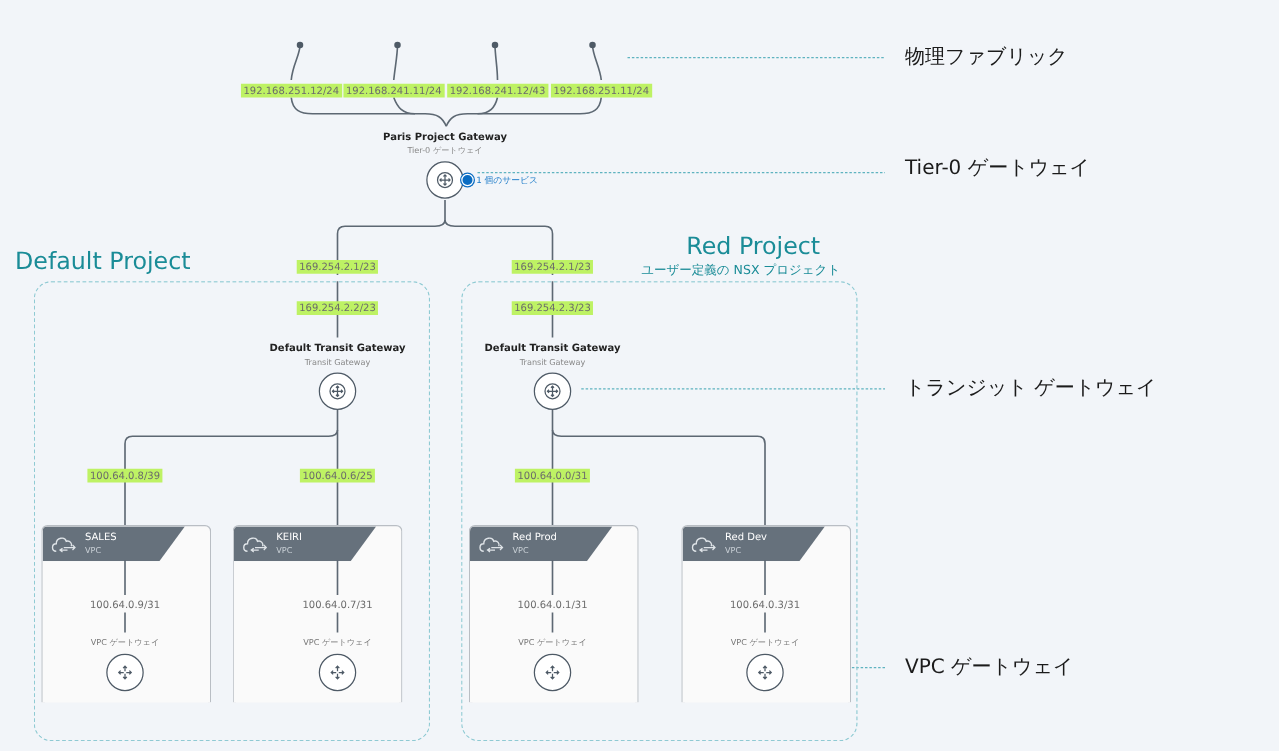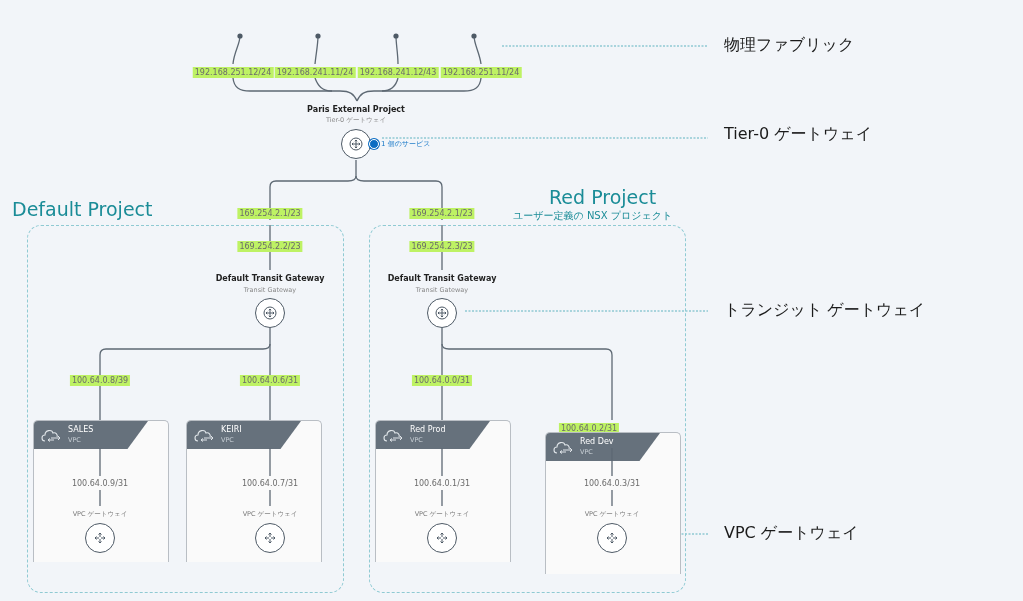--- a/index.html
+++ b/index.html
@@ -119,21 +119,21 @@
     <line x1="465" y1="311" x2="708" y2="311"></line>
     <line x1="636" y1="534" x2="708" y2="534"></line>
   </g>
 </svg>
 
 <div class="ip" style="left:233px;top:67px;">192.168.251.12/24</div>
 <div class="ip" style="left:315px;top:67px;">192.168.241.11/24</div>
 <div class="ip" style="left:398px;top:67px;">192.168.241.12/43</div>
 <div class="ip" style="left:481px;top:67px;">192.168.251.11/24</div>
 
-<div class="gw-title" style="left:356px;top:105px;">Paris External Project</div>
+<div class="gw-title" style="left:356px;top:105px;">Paris Project Gateway</div>
 <div class="gw-sub" style="left:356px;top:116px;">Tier-0 ゲートウェイ</div>
 <div class="gw-node" style="left:356px;top:144px;">
   <svg width="14" height="14" viewBox="0 0 14 14">
     <circle cx="7" cy="7" r="6" fill="none" stroke="#4e5a66" stroke-width="1"></circle>
     <g stroke="#4e5a66" stroke-width="1" fill="none">
       <path d="M7 3v8M3 7h8"></path>
       <path d="M5.8 4.2L7 3l1.2 1.2M5.8 9.8L7 11l1.2-1.2M4.2 5.8L3 7l1.2 1.2M9.8 5.8L11 7l-1.2 1.2"></path>
     </g>
   </svg>
 </div>
@@ -149,21 +149,21 @@
 <div class="gw-node" style="left:270px;top:313px;">
   <svg width="14" height="14" viewBox="0 0 14 14">
     <circle cx="7" cy="7" r="6" fill="none" stroke="#4e5a66" stroke-width="1"></circle>
     <g stroke="#4e5a66" stroke-width="1" fill="none">
       <path d="M7 3v8M3 7h8"></path>
       <path d="M5.8 4.2L7 3l1.2 1.2M5.8 9.8L7 11l1.2-1.2M4.2 5.8L3 7l1.2 1.2M9.8 5.8L11 7l-1.2 1.2"></path>
     </g>
   </svg>
 </div>
 <div class="ip" style="left:100px;top:375px;">100.64.0.8/39</div>
-<div class="ip" style="left:270px;top:375px;">100.64.0.6/31</div>
+<div class="ip" style="left:270px;top:375px;">100.64.0.6/25</div>
 
 <div class="proj-title" style="left:549px;top:186px;">Red Project</div>
 <div class="proj-sub" style="left:513px;top:209px;text-align:center;">ユーザー定義の NSX プロジェクト</div>
 <div class="proj-box" style="left:369px;top:225px;width:317px;height:368px;"></div>
 <div class="ip" style="left:442px;top:208px;">169.254.2.1/23</div>
 <div class="ip" style="left:442px;top:241px;">169.254.2.3/23</div>
 <div class="gw-title" style="left:442px;top:274px;">Default Transit Gateway</div>
 <div class="gw-sub" style="left:442px;top:286px;">Transit Gateway</div>
 <div class="gw-node" style="left:442px;top:313px;">
   <svg width="14" height="14" viewBox="0 0 14 14">
@@ -200,21 +200,21 @@
 <div class="vpc-card" style="left:375px;top:420px;">
   <div class="vpc-head">
     <svg class="vpc-cloud" width="22" height="16" viewBox="0 0 22 16">
       <path d="M5 14 C1 14 1 8 5 8 C5 3 12 2 13 6 C16 5 18 8 17 10" fill="none" stroke="#dfe4e8" stroke-width="1.1"></path>
       <path d="M11 11 H20 M18 9 L20 11 L18 13 M14 13 H8 M10 11.5 L8 13 L10 14.5" fill="none" stroke="#dfe4e8" stroke-width="1"></path>
     </svg>
     <div class="vpc-name">Red Prod</div>
     <div class="vpc-type">VPC</div>
   </div>
 </div>
-<div class="vpc-card" style="left:545px;top:432px;padding-left:47px;">
+<div class="vpc-card" style="left:545px;top:420px;padding-left:47px;">
   <div class="vpc-head">
     <svg class="vpc-cloud" width="22" height="16" viewBox="0 0 22 16">
       <path d="M5 14 C1 14 1 8 5 8 C5 3 12 2 13 6 C16 5 18 8 17 10" fill="none" stroke="#dfe4e8" stroke-width="1.1"></path>
       <path d="M11 11 H20 M18 9 L20 11 L18 13 M14 13 H8 M10 11.5 L8 13 L10 14.5" fill="none" stroke="#dfe4e8" stroke-width="1"></path>
     </svg>
     <div class="vpc-name">Red Dev</div>
     <div class="vpc-type">VPC</div>
   </div>
 </div>
 

